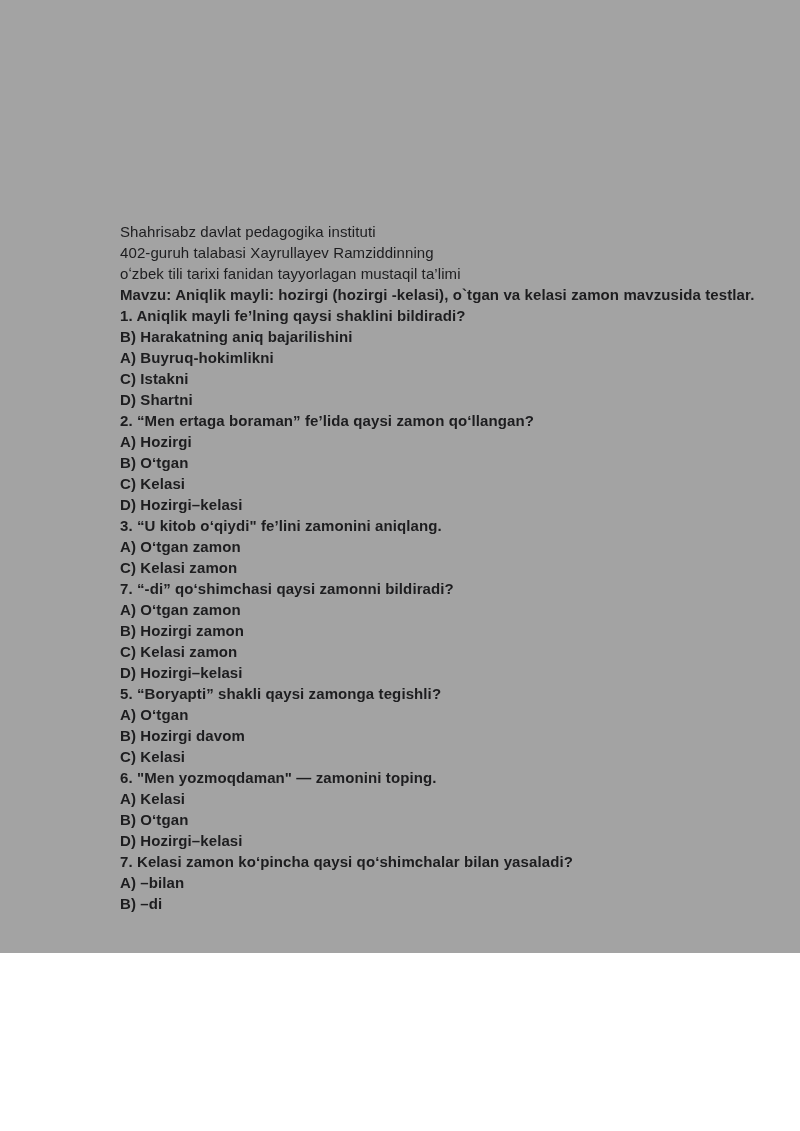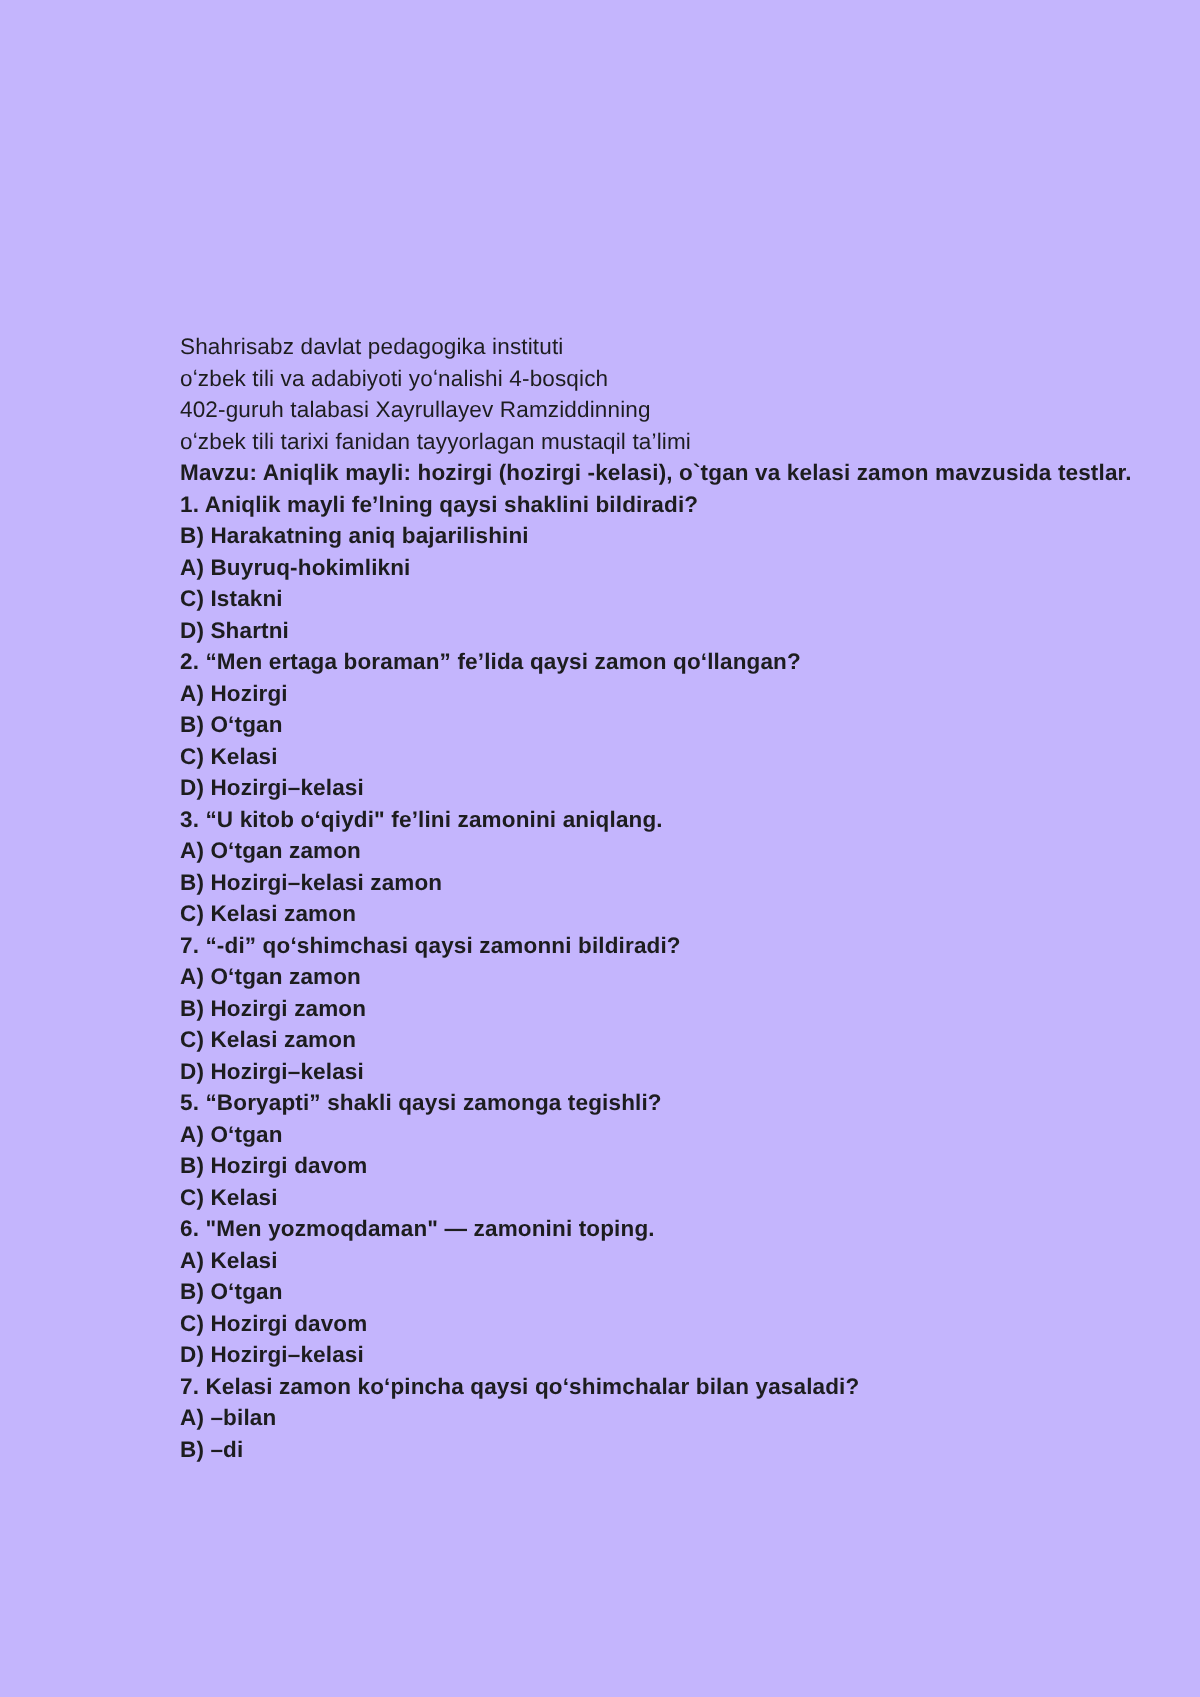--- a/index.html
+++ b/index.html
@@ -3,22 +3,22 @@
 <meta charset="utf-8">
 <style>
   html, body {
     margin: 0;
     padding: 0;
     background: #ffffff;
   }
   .page {
     position: relative;
     width: 800px;
-    height: 1131px;
-    background: #c4b5fd;
+    height: 953px;
+    background: #a3a3a3;
     overflow: hidden;
   }
   .doc-body {
     position: absolute;
     top: 221px;
     left: 120px;
     width: 640px;
     font-family: "Liberation Sans", "DejaVu Sans", sans-serif;
     font-size: 15px;
     line-height: 21px;
@@ -35,52 +35,49 @@
     font-weight: bold;
   }
 </style>
 </head>
 <body>
 
 <div class="page">
   <div class="doc-body">
     <div>
       <p>Shahrisabz davlat pedagogika instituti</p>
-      <p>oʻzbek tili va adabiyoti yoʻnalishi 4-bosqich</p>
       <p>402-guruh talabasi Xayrullayev Ramziddinning</p>
       <p>oʻzbek tili tarixi fanidan tayyorlagan mustaqil ta’limi</p>
     </div>
     <p class="indent">Mavzu: Aniqlik mayli: hozirgi (hozirgi -kelasi), o`tgan va kelasi zamon mavzusida testlar.</p>
     <div>
         <p class="indent">1. Aniqlik mayli fe’lning qaysi shaklini bildiradi?</p>
         <p class="indent">B) Harakatning aniq bajarilishini</p>
         <p class="indent">A) Buyruq-hokimlikni</p>
         <p class="indent">C) Istakni</p>
         <p class="indent">D) Shartni</p>
         <p class="indent">2. “Men ertaga boraman” fe’lida qaysi zamon qoʻllangan?</p>
         <p class="indent">A) Hozirgi</p>
         <p class="indent">B) Oʻtgan</p>
         <p class="indent">C) Kelasi</p>
         <p class="indent">D) Hozirgi–kelasi</p>
         <p class="indent">3. “U kitob oʻqiydi" fe’lini zamonini aniqlang.</p>
         <p class="indent">A) Oʻtgan zamon</p>
-        <p class="indent">B) Hozirgi–kelasi zamon</p>
         <p class="indent">C) Kelasi zamon</p>
         <p class="indent">7. “-di” qoʻshimchasi qaysi zamonni bildiradi?</p>
         <p class="indent">A) Oʻtgan zamon</p>
         <p class="indent">B) Hozirgi zamon</p>
         <p class="indent">C) Kelasi zamon</p>
         <p class="indent">D) Hozirgi–kelasi</p>
         <p class="indent">5. “Boryapti” shakli qaysi zamonga tegishli?</p>
         <p class="indent">A) Oʻtgan</p>
         <p class="indent">B) Hozirgi davom</p>
         <p class="indent">C) Kelasi</p>
         <p class="indent">6. "Men yozmoqdaman" — zamonini toping.</p>
         <p class="indent">A) Kelasi</p>
         <p class="indent">B) Oʻtgan</p>
-        <p class="indent">C) Hozirgi davom</p>
         <p class="indent">D) Hozirgi–kelasi</p>
         <p class="indent">7. Kelasi zamon koʻpincha qaysi qoʻshimchalar bilan yasaladi?</p>
         <p class="indent">A) –bilan</p>
         <p class="indent">B) –di</p>
       </div>
   </div>
 </div>
 
 </body></html>

